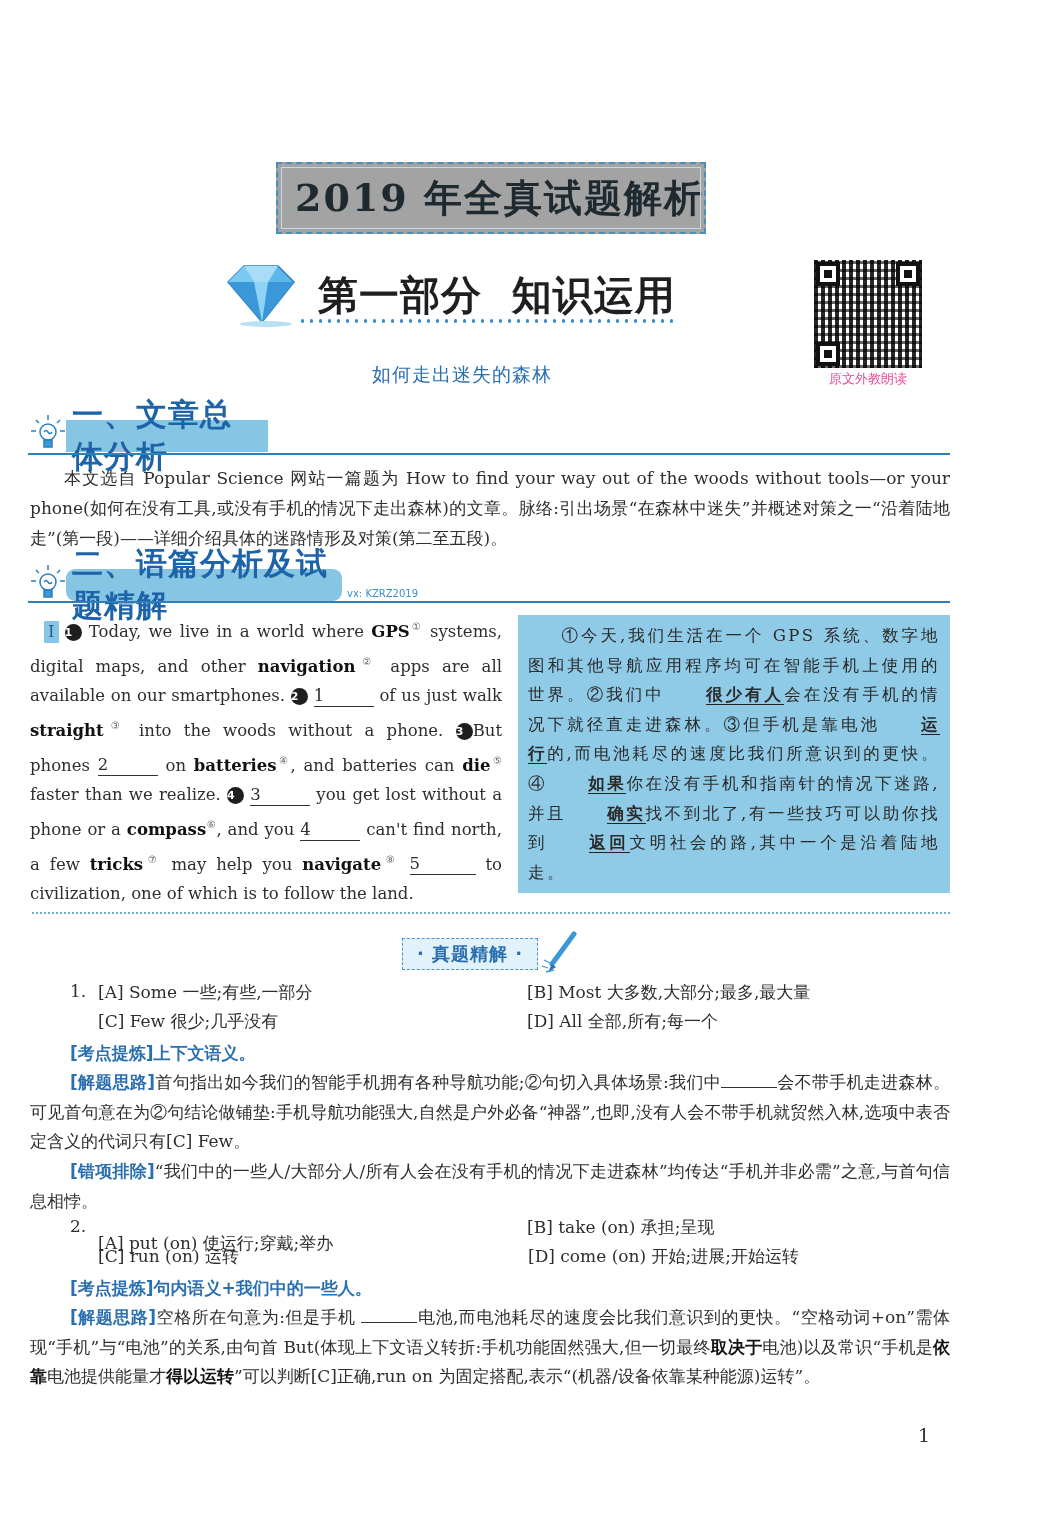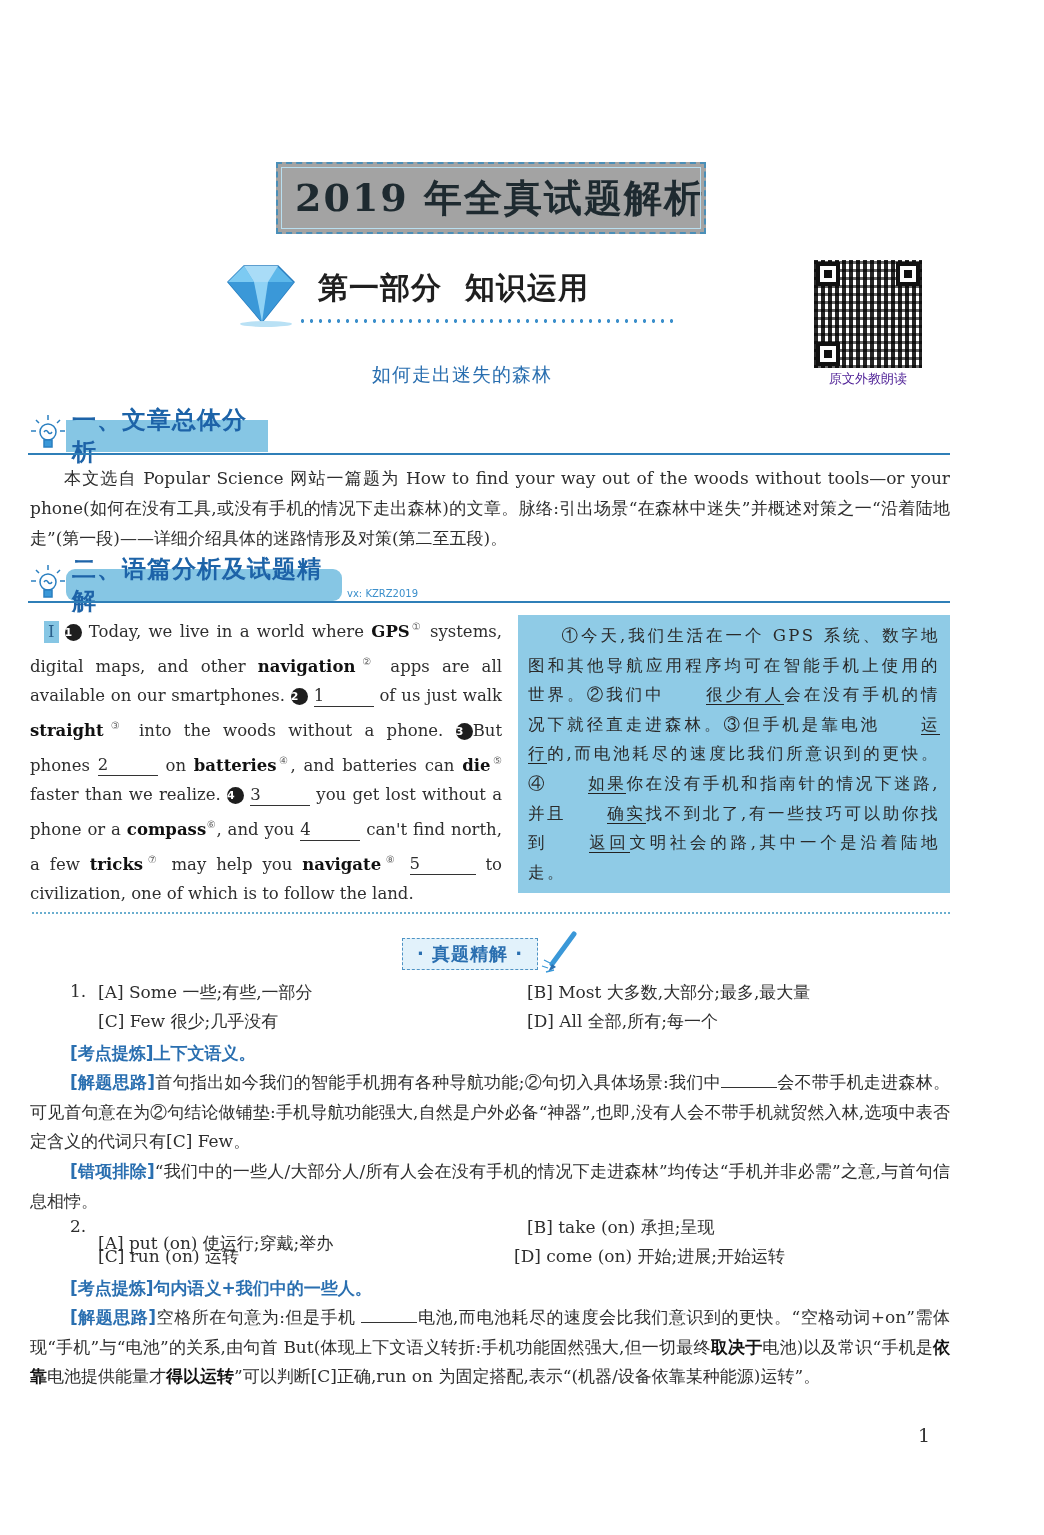--- a/index.html
+++ b/index.html
@@ -26,21 +26,21 @@
     font-weight: bold; font-size: 38px; color: #1e2a30; letter-spacing: 2px;
   }
 
   
   .gem {
     left: 222px; top: 262px; width: 78px; height: 66px;
   }
   .part-title {
     left: 318px; top: 268px;
     font-family: "DejaVu Sans", sans-serif; font-weight: bold;
-    font-size: 30px; color: #1f1f1f; letter-spacing: 1px; white-space: pre;
+    font-size: 40px; color: #1f1f1f; letter-spacing: 1px; white-space: pre;
   }
   .part-dots {
     left: 298px; top: 318px; width: 378px; height: 6px;
     background-image: radial-gradient(circle, #3b8fcb 1.6px, transparent 2px);
     background-size: 9px 6px; background-repeat: repeat-x;
   }
   .article-title {
     left: 372px; top: 362px;
     font-family: "DejaVu Sans", sans-serif; font-size: 19px; color: #2a6fb0; letter-spacing: 1px;
   }
@@ -52,32 +52,32 @@
       repeating-linear-gradient(90deg, rgba(0,0,0,0.85) 0 4px, transparent 4px 7px),
       repeating-linear-gradient(0deg, rgba(0,0,0,0.6) 0 3px, transparent 3px 8px);
     background-color: #fff;
   }
   .qr .finder {
     position: absolute; width: 24px; height: 24px; background: #fff;
     border: 4px solid #111; box-shadow: inset 0 0 0 4px #fff, inset 0 0 0 10px #111;
   }
   .qr-caption {
     left: 814px; top: 370px; width: 108px; text-align: center;
-    font-family: "DejaVu Sans", sans-serif; font-size: 13px; color: #4c1d95;
+    font-family: "DejaVu Sans", sans-serif; font-size: 13px; color: #ec4899;
   }
 
   
   .sec-icon { width: 36px; height: 40px; }
   .sec-head {
     height: 32px; background: #86c6e4;
     display: flex; align-items: center; padding: 0 6px;
   }
   .sec-head span {
     font-family: "DejaVu Sans", sans-serif; font-weight: bold;
-    font-size: 24px; color: #1d63a8; letter-spacing: 1px;
+    font-size: 31px; color: #1d63a8; letter-spacing: 1px;
   }
   .sec-rule { height: 2px; background: #2f7fb8; }
 
   .body-text {
     font-family: "DejaVu Serif", serif; font-size: 17px; line-height: 30px; color: #2e2e2e;
   }
   .indent { text-indent: 2em; }
 
   
   .passage-en {
@@ -102,21 +102,21 @@
   sup.fn { font-size: 10px; color: #666; }
   b { font-weight: bold; color: #111; }
 
   .translation-box {
     left: 518px; top: 615px; width: 432px; height: 278px;
     background: #8fcbe6;
     padding: 6px 10px;
     font-family: "DejaVu Serif", serif; font-size: 16.5px; line-height: 29.6px;
     color: #2a2a2a; letter-spacing: 2.4px; text-align: justify;
   }
-  .translation-box u { text-decoration: none; border-bottom: 1.5px solid #222; font-weight: normal; margin-left: 41px; }
+  .translation-box u { text-decoration: none; border-bottom: 1.5px solid #222; font-weight: bold; margin-left: 41px; }
 
   .dotted-sep {
     left: 32px; top: 912px; width: 918px; height: 2px;
     border-top: 2px dotted #6aaecf;
   }
 
   
   .badge {
     left: 402px; top: 938px; width: 136px; height: 32px;
     border: 1.5px dashed #4e93c4; background: #e2f2fb;
@@ -242,21 +242,21 @@
   <span class="tag">[解题思路]</span><span>首句指出如今我们的智能手机拥有各种导航功能;②句切入具体场景:我们中</span><span class="ublank"></span><span>会不带手机走进森林。可见首句意在为②句结论做铺垫:手机导航功能强大,自然是户外必备“神器”,也即,没有人会不带手机就贸然入林,选项中表否定含义的代词只有[C] Few。</span>
 </div>
 <div class="abs explain" style="left:30px;top:1157px;width:920px;text-indent:40px;text-align:justify;">
   <span class="tag">[错项排除]</span><span>“我们中的一些人/大部分人/所有人会在没有手机的情况下走进森林”均传达“手机并非必需”之意,与首句信息相悖。</span>
 </div>
 
 <div class="abs opt" style="left:70px;top:1216px;">2.</div>
 <div class="abs opt" style="left:98px;top:1216px;margin-top:16px;">[A] put (on) 使运行;穿戴;举办</div>
 <div class="abs opt" style="left:527px;top:1216px;">[B] take (on) 承担;呈现</div>
 <div class="abs opt" style="left:98px;top:1245px;">[C] run (on) 运转</div>
-<div class="abs opt" style="left:514px;top:1245px;">[D] come (on) 开始;进展;开始运转</div>
+<div class="abs opt" style="left:528px;top:1245px;">[D] come (on) 开始;进展;开始运转</div>
 
 <div class="abs explain" style="left:70px;top:1274px;">
   <span class="tag">[考点提炼]</span><span class="tag">句内语义+我们中的一些人。</span>
 </div>
 <div class="abs explain" style="left:30px;top:1303px;width:920px;text-indent:40px;text-align:justify;">
   <span class="tag">[解题思路]</span><span>空格所在句意为:但是手机 </span><span class="ublank"></span><span>电池,而电池耗尽的速度会比我们意识到的更快。“空格动词+on”需体现“手机”与“电池”的关系,由句首 But(体现上下文语义转折:手机功能固然强大,但一切最终</span><b>取决于</b><span>电池)以及常识“手机是</span><b>依靠</b><span>电池提供能量才</span><b>得以运转</b><span>”可以判断[C]正确,run on 为固定搭配,表示“(机器/设备依靠某种能源)运转”。</span>
 </div>
 
 <div class="abs page-num">1</div>
 

